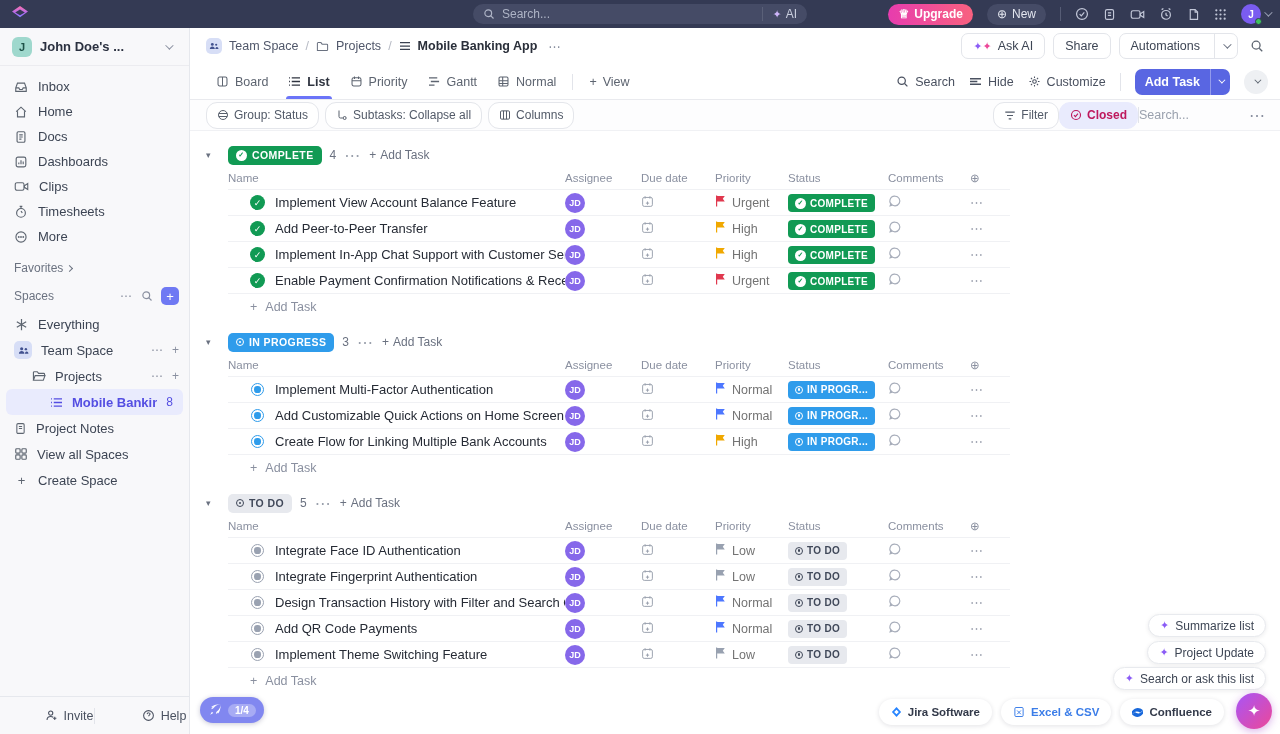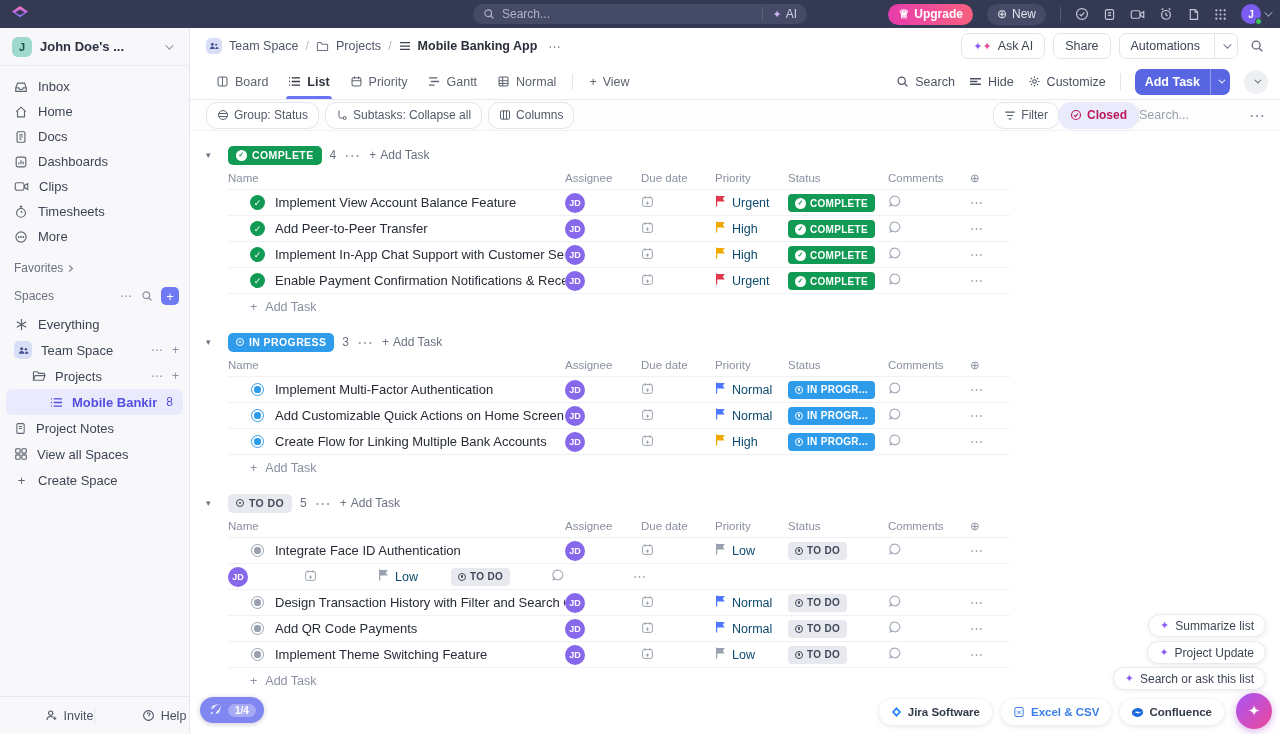--- a/index.html
+++ b/index.html
@@ -92,21 +92,21 @@
   .g-toggle { color:#6a7180; font-size:9px; width:14px; }
   .g-badge { height:19px; border-radius:5px; display:flex; align-items:center; gap:5px; padding:0 8px; font-size:10.5px; font-weight:bold; letter-spacing:.4px; }
   .g-count { color:#6a7180; font-size:12px; }
   .g-dots { color:#9aa0ac; }
   .g-add { color:#6a7180; font-size:12px; display:flex; align-items:center; gap:4px; }
   .table { width:782px; margin-left:38px; }
   .thead { display:flex; align-items:center; height:24px; font-size:11.5px; color:#8a90a0; border-bottom:1px solid #f0f1f4; }
   .trow { display:flex; align-items:center; height:26px; border-bottom:1px solid #f0f1f4; font-size:13px; color:#262b35; }
   .c-name { flex:1; display:flex; align-items:center; gap:10px; padding-left:22px; overflow:hidden; white-space:nowrap; }
   .thead .c-name { padding-left:0; }
-  .c-assignee { width:76px; } .c-due { width:74px; } .c-pri { width:73px; display:flex; align-items:center; gap:6px; font-size:12.5px; color:#0c4a6e; }
+  .c-assignee { width:76px; } .c-due { width:74px; } .c-pri { width:73px; display:flex; align-items:center; gap:6px; font-size:12.5px; color:#737373; }
   .c-status { width:100px; } .c-com { width:82px; } .c-menu { width:40px; display:flex; justify-content:flex-start; }
   .state-done { width:15px; height:15px; border-radius:50%; background:#119a54; color:#fff; font-size:9px; display:flex; align-items:center; justify-content:center; flex:none; }
   .donut { width:9px; height:9px; border:1.6px solid currentColor; border-radius:50%; position:relative; display:inline-block; flex:none; }
   .donut::after { content:""; position:absolute; inset:1.6px; background:currentColor; border-radius:50%; }
   .state-donut { width:15px; height:15px; flex:none; display:flex; align-items:center; justify-content:center; }
   .state-donut .donut { width:13px; height:13px; } .state-donut .donut::after { inset:2.4px; }
   .jd { width:20px; height:20px; border-radius:50%; background:#8668ea; color:#fff; font-size:9px; font-weight:bold; display:flex; align-items:center; justify-content:center; }
   .s-badge { height:18px; border-radius:4px; display:inline-flex; align-items:center; gap:4px; padding:0 7px; font-size:10px; font-weight:bold; letter-spacing:.3px; white-space:nowrap; }
   .check-ic { width:11px; height:11px; border-radius:50%; background:#fff; color:#119a54; font-size:7px; display:flex; align-items:center; justify-content:center; }
   .addrow { display:flex; align-items:center; height:26px; padding-left:22px; gap:8px; color:#8a90a0; font-size:12.5px; }
@@ -832,20 +832,26 @@
                     <span>TO DO</span>
                   </span></span>
                 <span class="c-com"><span><svg width="14" height="14" viewBox="0 0 16 16" fill="none" stroke="#a7adba" stroke-width="1.3">
                       <path d="M8 2.5 a5.5 5.5 0 1 1 -4.7 8.4 L2.4 13.6 l2.6-.8 A5.5 5.5 0 0 1 8 2.5 z"></path>
                     </svg></span></span>
                 <span class="c-menu">
                   <span class="dots">⋯</span>
                 </span>
               </div>
               <div class="trow">
+                <span class="c-name">
+                  <span class="state-donut" style="color: rgb(154, 162, 177);">
+                    <span class="donut"></span>
+                  </span>
+                  <span>Integrate Fingerprint Authentication</span>
+                </span>
                 <span class="c-assignee">
                   <span class="jd">JD</span>
                 </span>
                 <span class="c-due"><span><svg width="13" height="13" viewBox="0 0 16 16" fill="none" stroke="#9aa1ae" stroke-width="1.2">
                       <rect x="2" y="3" width="12" height="11" rx="2"></rect>
                       <path d="M5 1.5 v3 M11 1.5 v3 M8 8 v4 M6 10 h4"></path>
                     </svg></span></span>
                 <span class="c-pri">
                   <span><svg width="11" height="12" viewBox="0 0 11 12" fill="#98a1b0">
                       <path d="M1 0.5 h1.2 V11.5 H1z M2.2 1 h7.6 l-2 2.8 2 2.8 H2.2z"></path>

